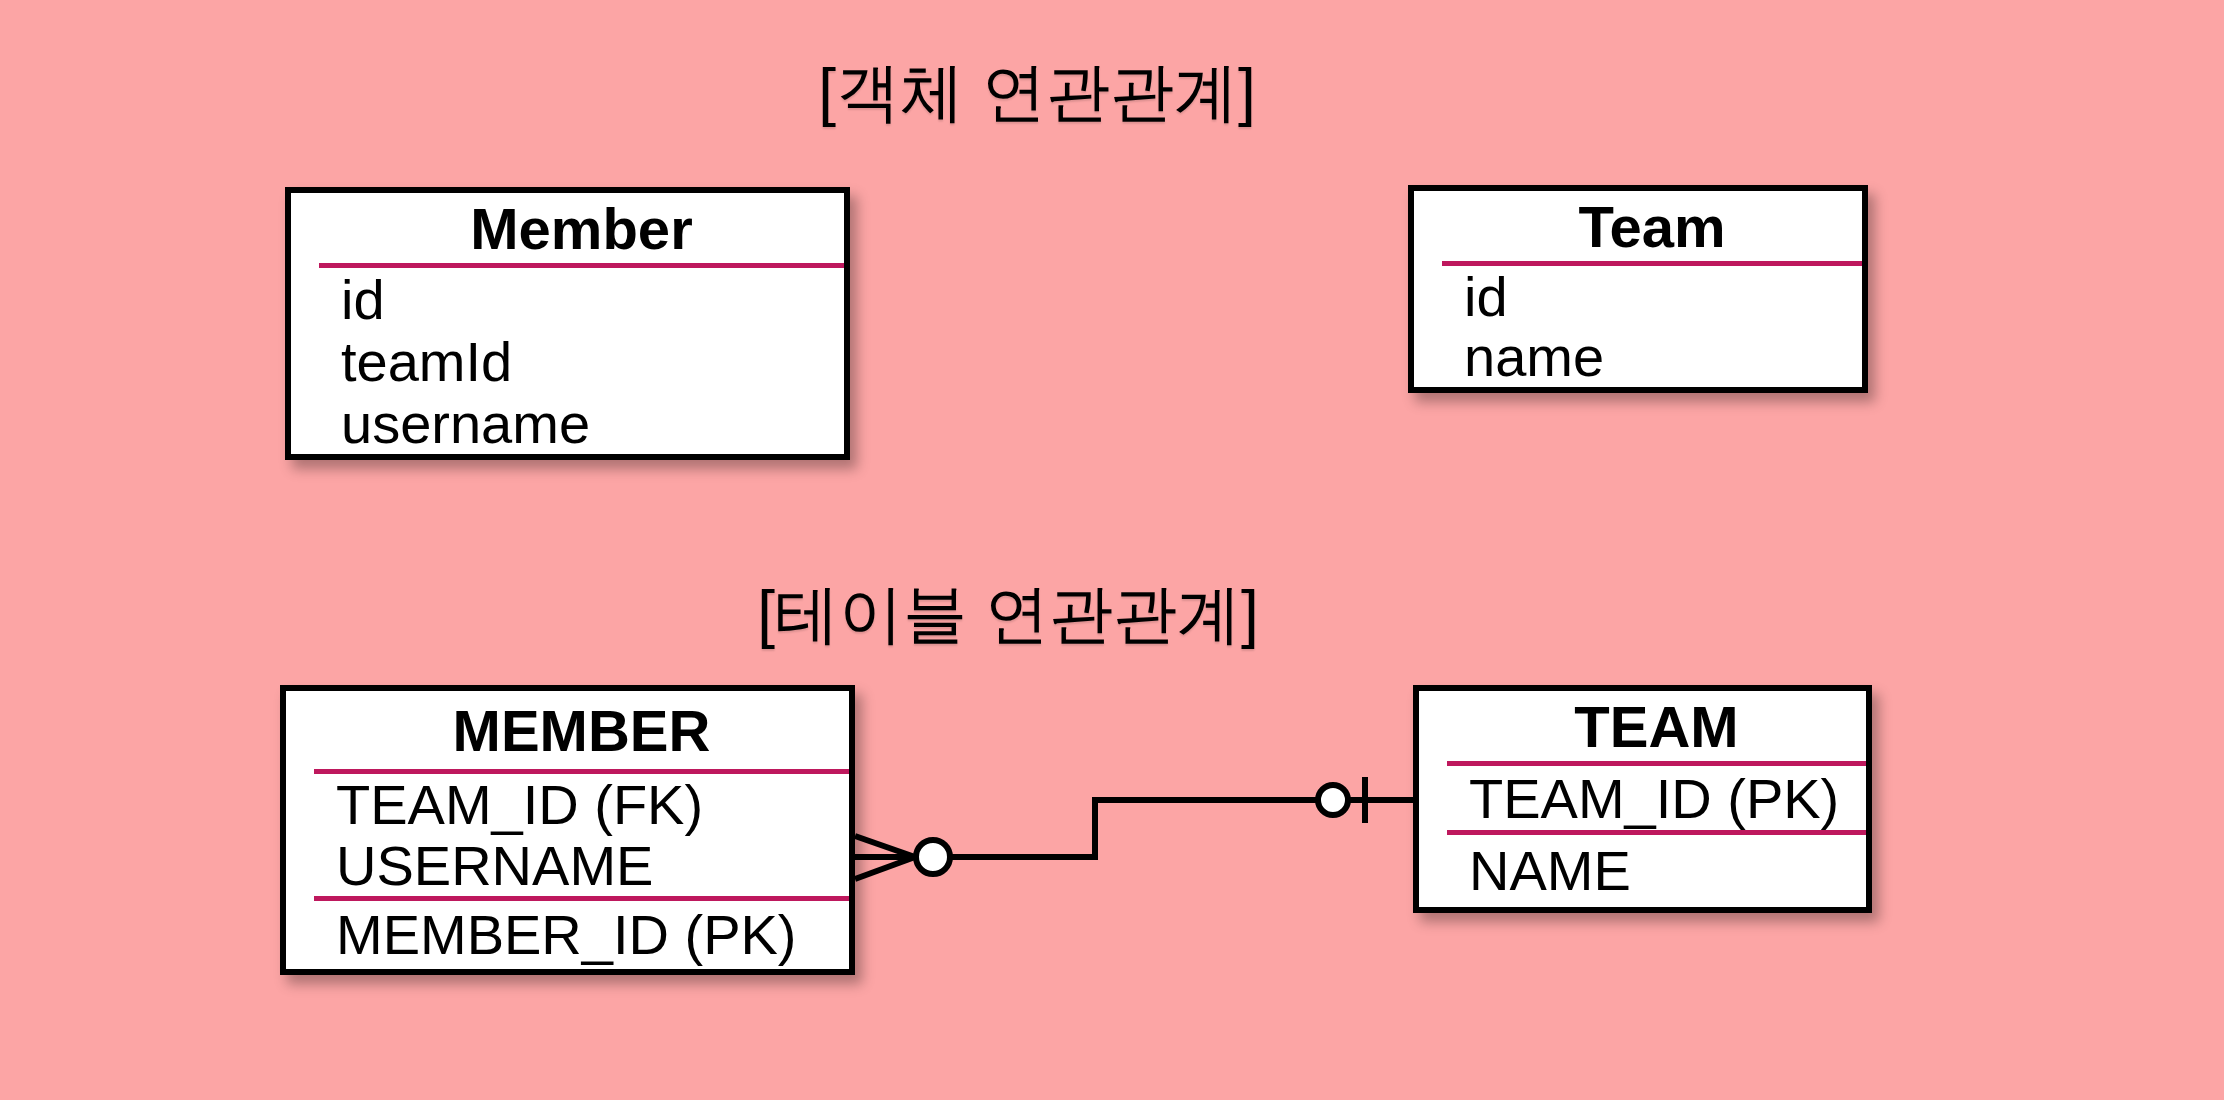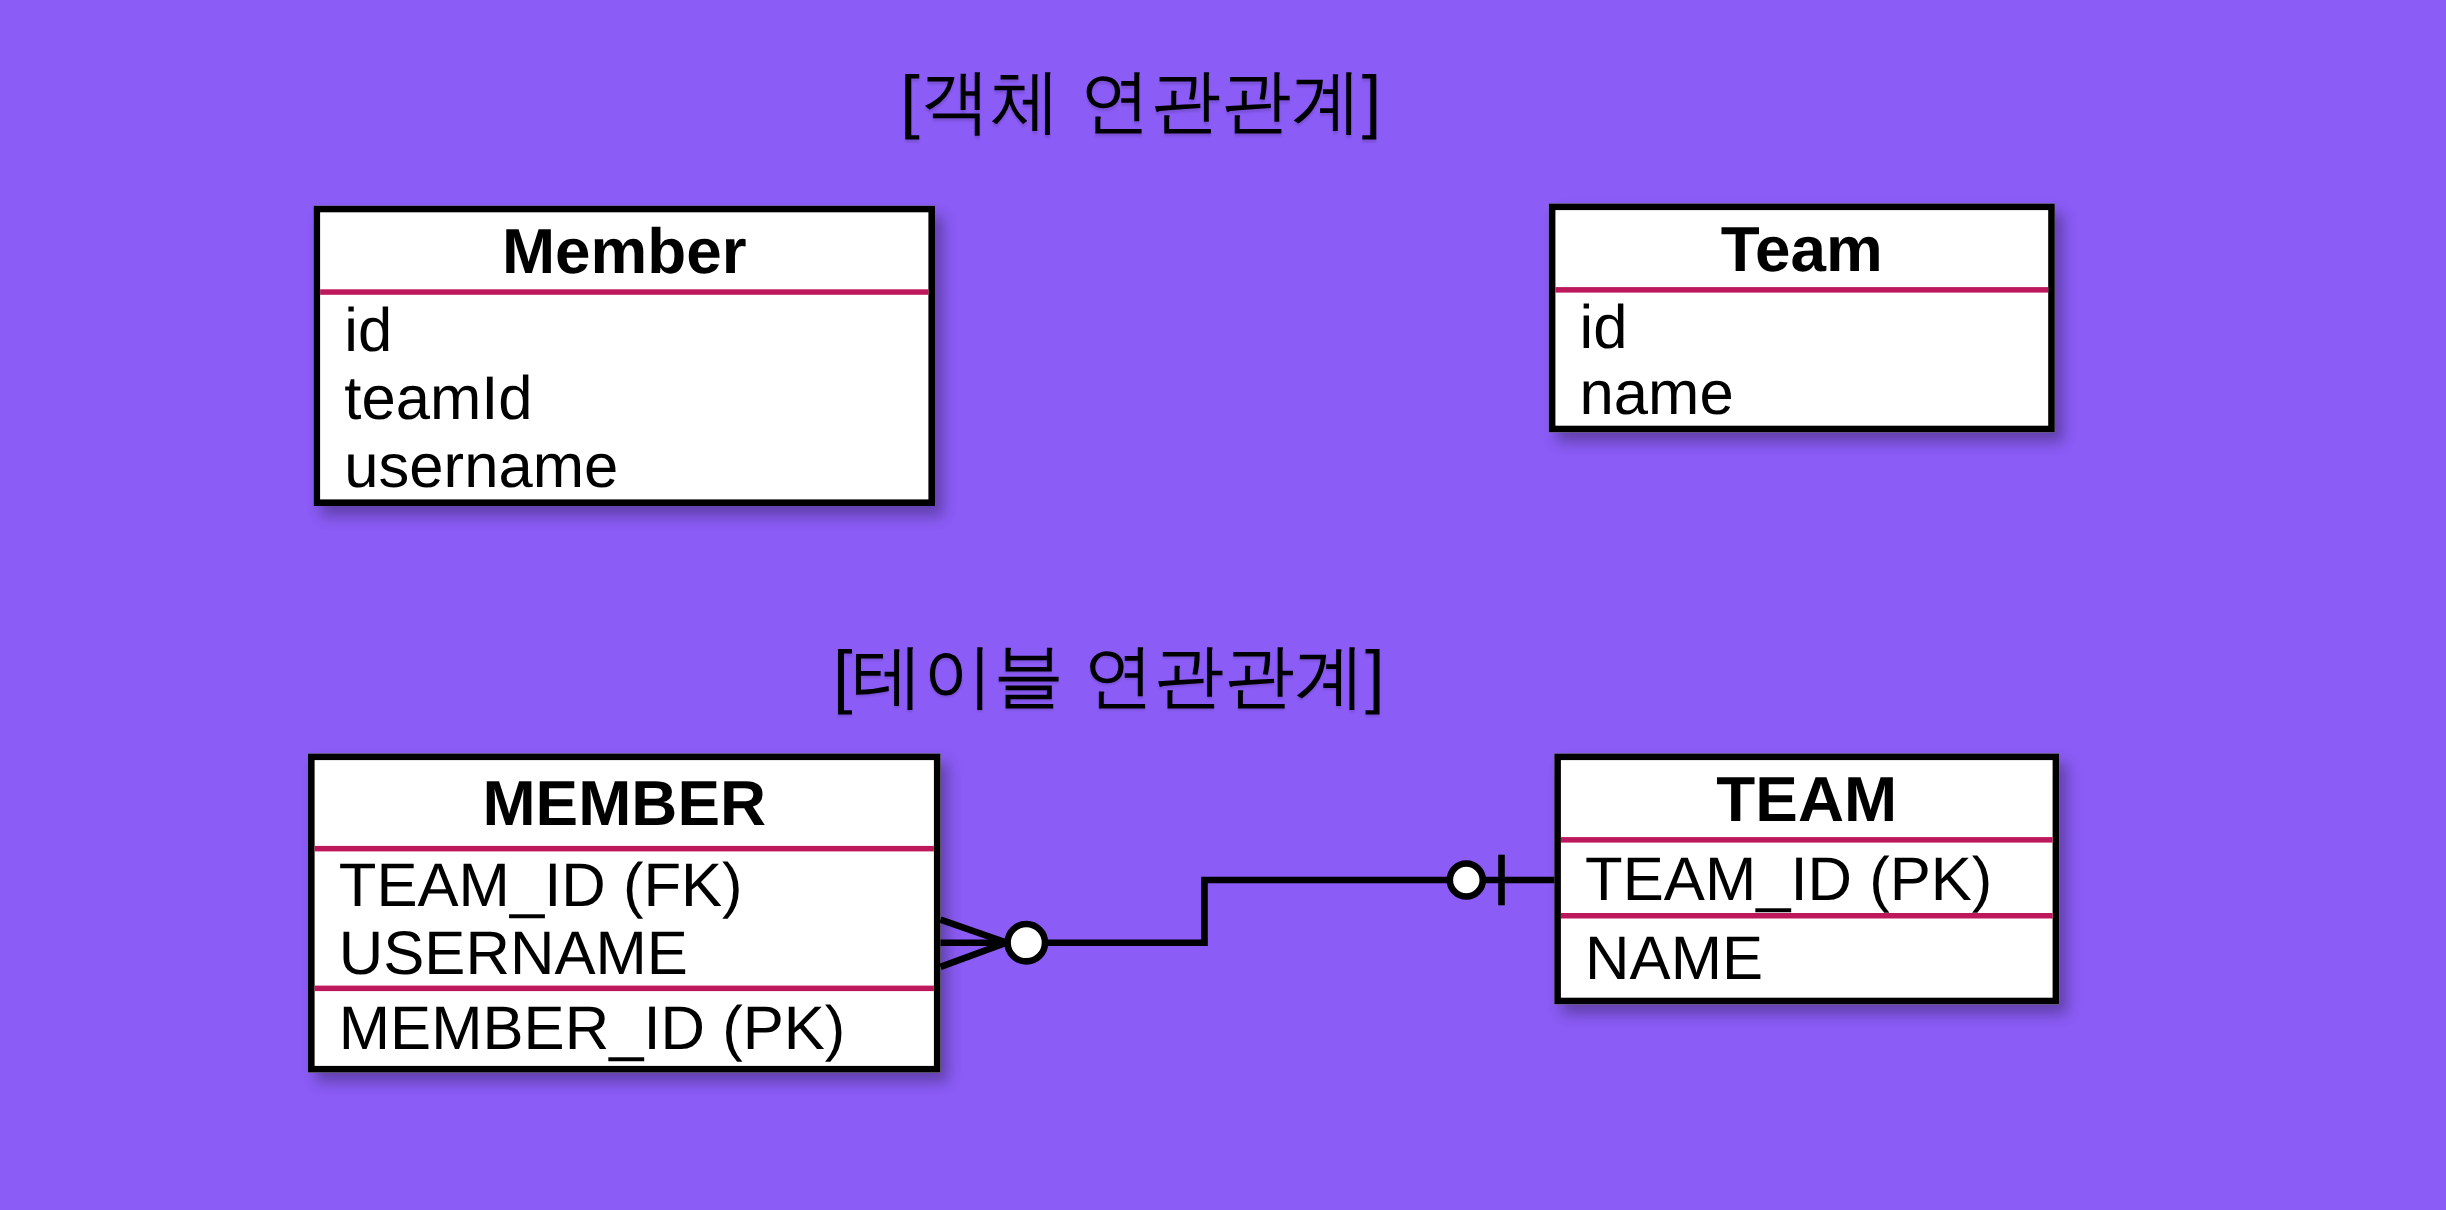--- a/index.html
+++ b/index.html
@@ -1,28 +1,29 @@
 <!DOCTYPE html>
 <html><head>
 <meta charset="utf-8">
 <style>
   html,body{margin:0;padding:0;background:#fff;}
   body{width:2224px;height:1100px;position:relative;overflow:hidden;
        font-family:"Liberation Sans", sans-serif;color:#000;}
-  .canvas{position:absolute;inset:0;background:#8b5cf6;}
+  .canvas{position:absolute;inset:0;background:#fca5a5;}
 
   .diagram-title{
     position:absolute;transform:translateX(-50%);
     font-size:64px;line-height:84px;white-space:nowrap;color:#000;
     text-shadow:0 2px 2px rgba(0,0,0,0.12);
   }
 
   .entity{
     position:absolute;background:#fff;border:6px solid #000;box-sizing:border-box;
     box-shadow:7px 9px 12px rgba(0,0,0,0.30);
+    padding-left:28px;
   }
   .entity-header{
     display:flex;align-items:center;justify-content:center;
     font-weight:bold;font-size:58px;color:#000;
   }
   .compartment{border-top:5px solid #be185d;}
   .field{
     display:flex;align-items:center;
     padding-left:22px;font-size:56px;color:#000;white-space:nowrap;
   }

